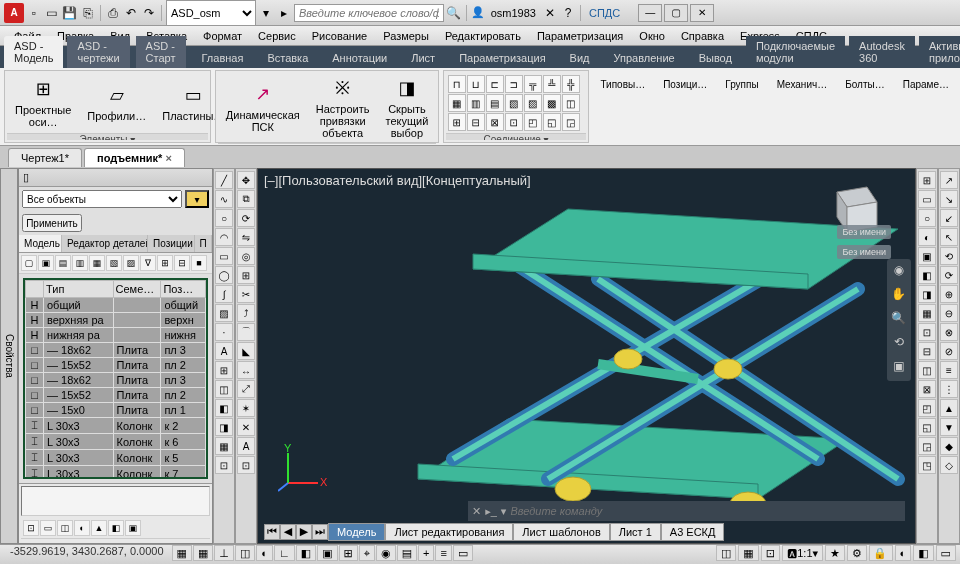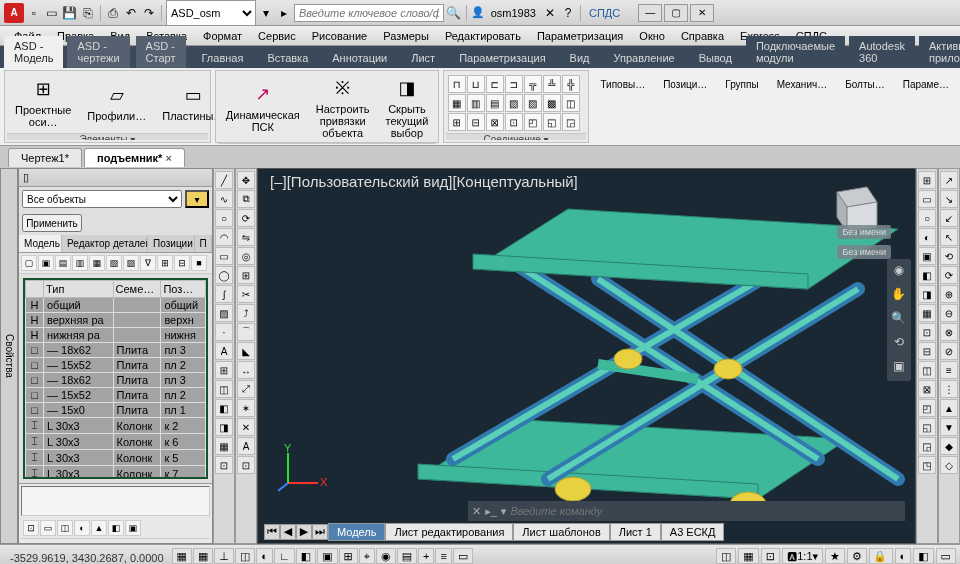--- a/index.html
+++ b/index.html
@@ -44,32 +44,32 @@
 .panel-tools .pt{width:16px;height:16px;border:1px solid #ccc;background:#f4f4f4;font-size:9px;display:flex;align-items:center;justify-content:center;cursor:pointer}
 .prop-table{flex:1;overflow:auto;background:#a3a3a3;border:2px solid #14532d;margin:4px}
 .prop-table table{width:100%;border-collapse:collapse;font-size:10px}
 .prop-table th{background:#e0e0e0;border:1px solid #bbb;padding:2px;text-align:left;font-weight:normal}
 .prop-table td{border:1px solid #ddd;padding:1px 3px;white-space:nowrap;overflow:hidden}
 .prop-table td:first-child{width:18px;text-align:center}
 .panel-footer{height:60px;background:#e8e8e8;border-top:1px solid #999;padding:2px}
 .panel-footer .ft-area{height:30px;background:#f4f4f4;border:1px inset #ccc;margin-bottom:2px}
 .vtab{width:18px;background:#d0d0d0;border:1px solid #888;writing-mode:vertical-rl;text-align:center;padding:6px 2px;font-size:10px;cursor:pointer}
 .canvas{flex:1;background:#1a2833;position:relative;border:1px solid #555;overflow:hidden}
-.canvas-label{position:absolute;top:4px;left:12px;color:#ddd;font-size:15px}
+.canvas-label{position:absolute;top:4px;left:6px;color:#ddd;font-size:13px}
 .viewcube{position:absolute;top:8px;right:28px;width:70px;height:70px}
 .navbar{position:absolute;right:4px;top:90px;width:24px;background:rgba(80,90,100,0.6);border-radius:3px;padding:4px 2px;display:flex;flex-direction:column;gap:6px;align-items:center}
 .navbar div{width:18px;height:18px;color:#ccc;font-size:12px;cursor:pointer;text-align:center}
 .ucs{position:absolute;bottom:50px;left:20px;width:50px;height:50px}
 .cmdline{position:absolute;bottom:22px;left:210px;right:10px;height:20px;background:#3a4550;display:flex;align-items:center;padding:0 4px;gap:4px;color:#aaa;font-size:11px}
 .cmdline input{flex:0 0 200px;background:transparent;border:none;color:#aaa;font-style:italic;font-size:11px}
 .layout-tabs{position:absolute;bottom:2px;left:6px;height:18px;display:flex;align-items:center;gap:0;font-size:10px}
 .layout-tabs .lt-nav{width:16px;height:16px;background:#d8d8d8;border:1px solid #999;cursor:pointer;text-align:center}
 .layout-tabs .lt{padding:2px 8px;background:#e8e8e8;border:1px solid #999;cursor:pointer}
 .layout-tabs .lt.active{background:#5080b0;color:#fff}
-.statusbar{position:absolute;bottom:0;left:0;right:0;height:20px;background:linear-gradient(to bottom,#e8e8e8,#d0d0d0);border-top:1px solid #999;display:flex;align-items:flex-end;padding:0 4px;gap:2px;font-size:10px}
+.statusbar{position:absolute;bottom:0;left:0;right:0;height:20px;background:linear-gradient(to bottom,#e8e8e8,#d0d0d0);border-top:1px solid #999;display:flex;align-items:flex-start;padding:0 4px;gap:2px;font-size:10px}
 .sb-item{padding:2px 4px;border:1px solid #bbb;background:#e4e4e4;cursor:pointer;height:16px;display:flex;align-items:center}
 .sb-coords{color:#333;padding:0 6px}
 .drawing-svg{position:absolute;top:20px;left:40px;width:630px;height:340px}
 .tag{position:absolute;background:rgba(120,130,140,0.85);color:#ddd;font-size:9px;padding:2px 5px;border-radius:2px}
 </style>
 </head>
 <body>
 
 <div class="titlebar">
   <div class="logo">A</div>

